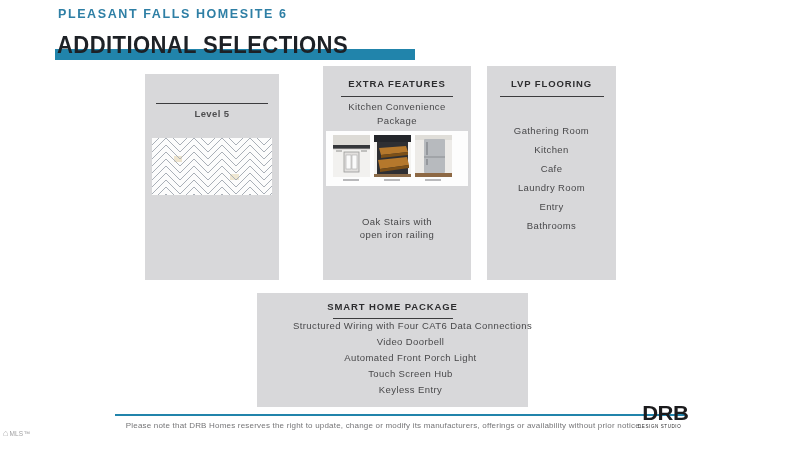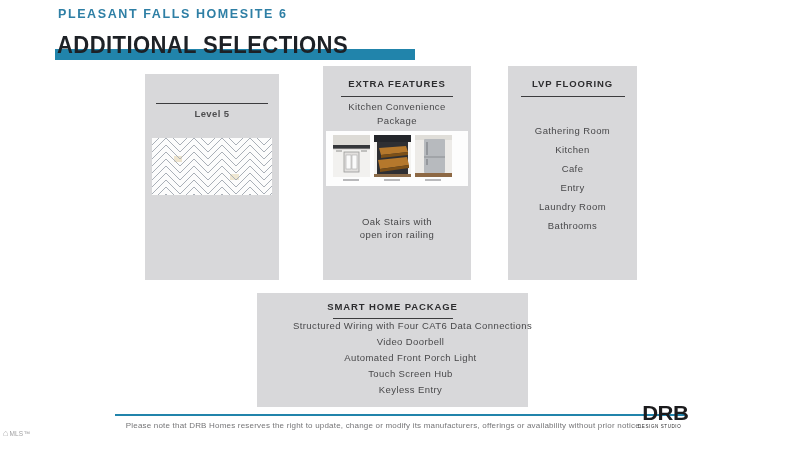--- a/index.html
+++ b/index.html
@@ -167,29 +167,29 @@
       </div>
       <div class="photo-caption" style="left:17px;"></div>
       <div class="photo-caption" style="left:58px;"></div>
       <div class="photo-caption" style="left:99px;"></div>
     </div>
 
     <div class="body-text" style="top:150px;">Oak Stairs with</div>
     <div class="body-text" style="top:163px;">open iron railing</div>
   </div>
 
-  <div class="card" style="left:508px; top:66px; width:129px; height:214px;">
+  <div class="card" style="left:487px; top:66px; width:129px; height:214px;">
     <div class="card-title" style="top:12px;">LVP FLOORING</div>
     <div class="rule" style="top:30px; width:104px;"></div>
     <div class="room-list">
       <div class="room-item">Gathering Room</div>
       <div class="room-item">Kitchen</div>
       <div class="room-item">Cafe</div>
+      <div class="room-item">Laundry Room</div>
       <div class="room-item">Entry</div>
-      <div class="room-item">Laundry Room</div>
       <div class="room-item">Bathrooms</div>
     </div>
   </div>
 
   <div class="card" style="left:257px; top:293px; width:271px; height:114px;">
     <div class="card-title" style="top:8px;">SMART HOME PACKAGE</div>
     <div class="rule" style="top:25px; width:120px;"></div>
     <div class="smart-list">
       <div class="smart-item">Structured Wiring with Four CAT6 Data Connections</div>
       <div class="smart-item">Video Doorbell</div>

